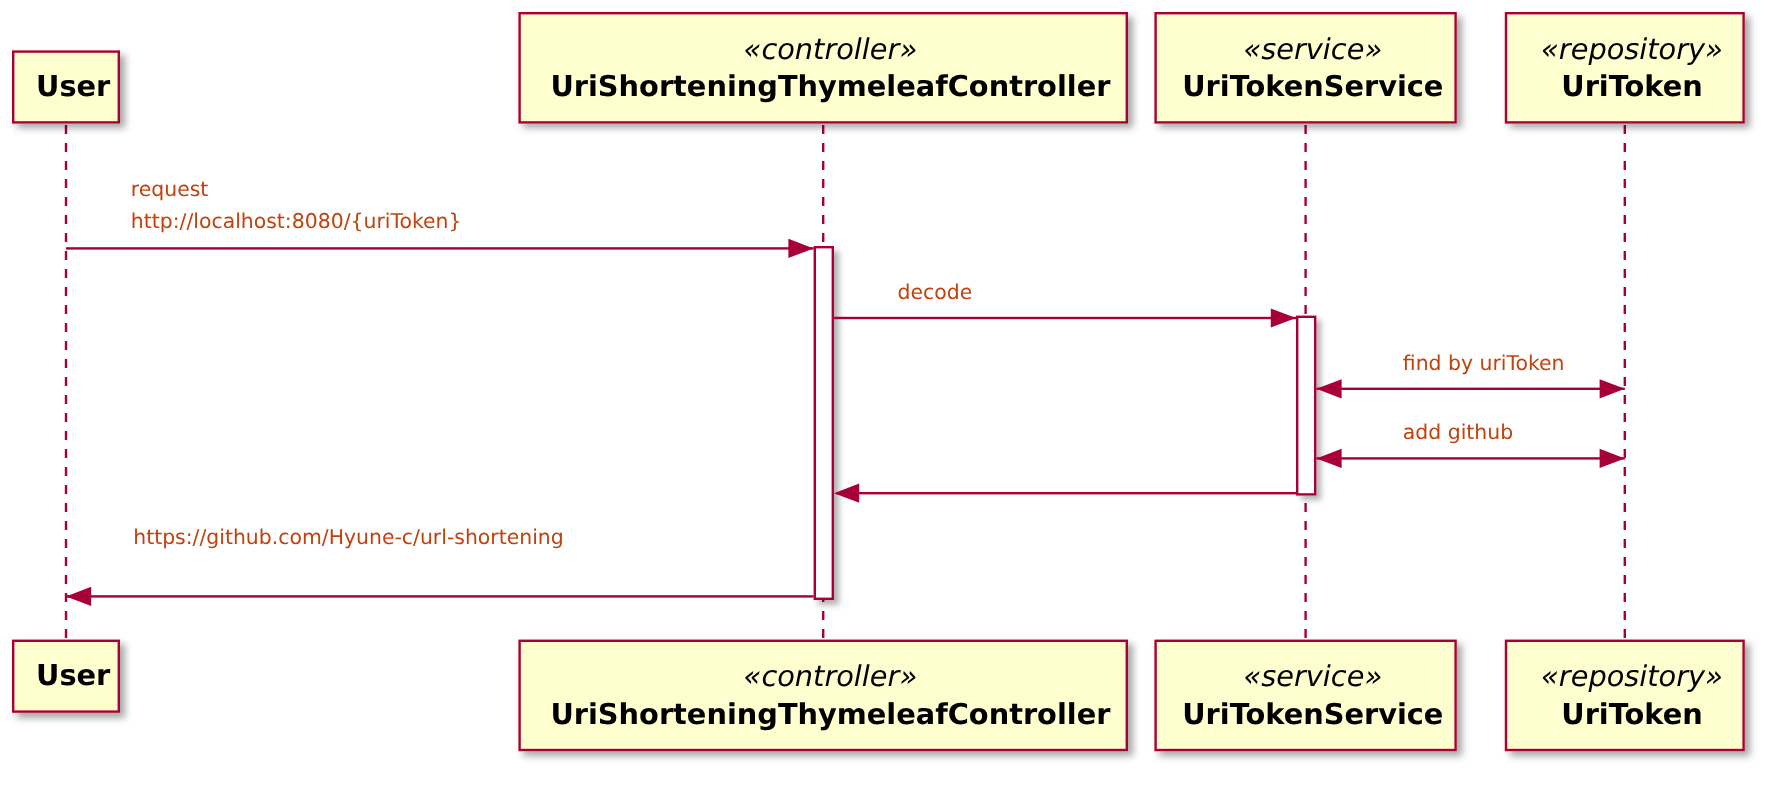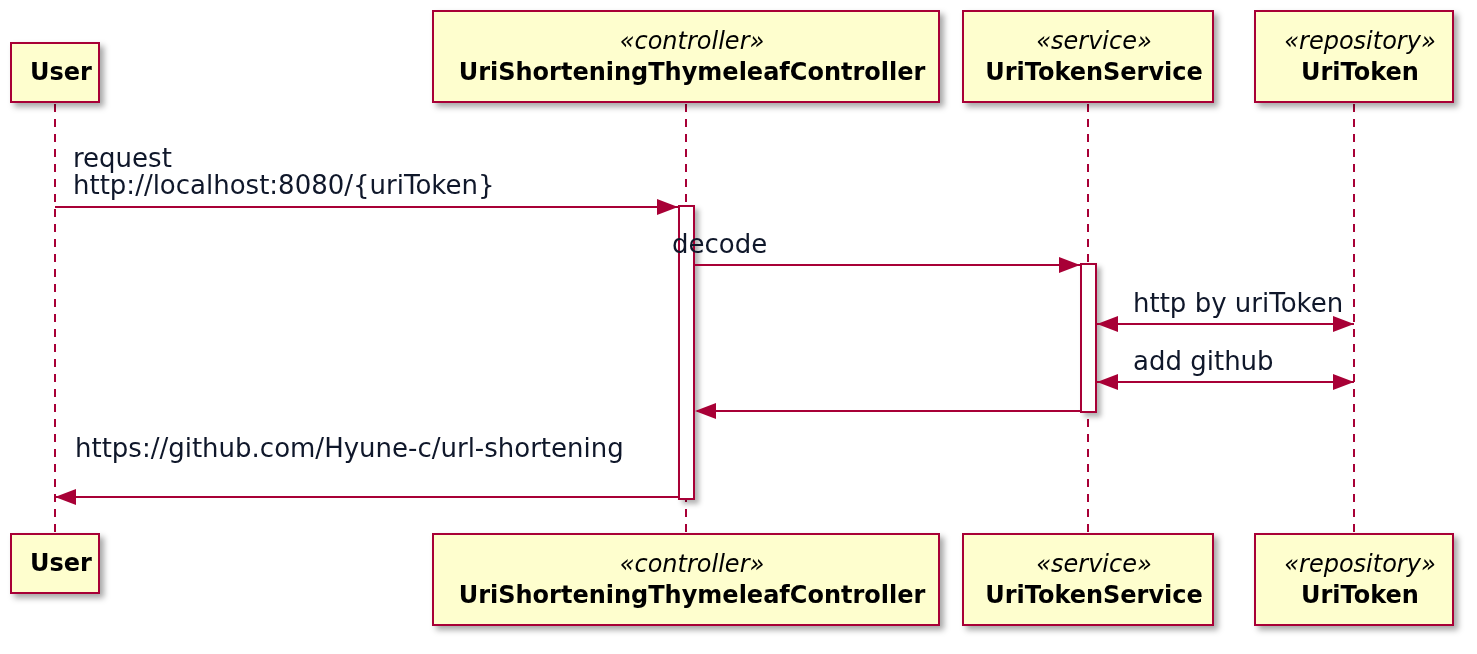--- a/index.html
+++ b/index.html
@@ -30,21 +30,21 @@
   .head-r {
     position:absolute; width:0; height:0;
     border-top:8px solid transparent; border-bottom:8px solid transparent;
     border-left:21px solid #A80036;
   }
   .head-l {
     position:absolute; width:0; height:0;
     border-top:8px solid transparent; border-bottom:8px solid transparent;
     border-right:21px solid #A80036;
   }
-  .mlabel { position:absolute; font-size:26px; line-height:27px; color:#0f172a; white-space:nowrap; }
+  .mlabel { position:absolute; font-size:17px; line-height:27px; color:#c2410c; white-space:nowrap;margin-left:36px; }
 </style>
 </head>
 <body>
 
 <div class="canvas">
 
   <div class="lifeline" style="left:54px"></div>
   <div class="lifeline" style="left:685px"></div>
   <div class="lifeline" style="left:1087px"></div>
   <div class="lifeline" style="left:1353px"></div>
@@ -68,28 +68,28 @@
   <div class="bar" style="left:678px;top:205px;height:295px"></div>
   <div class="bar" style="left:1080px;top:263px;height:150px"></div>
 
   <div class="mlabel" style="left:73px;top:145px">
     <div>request</div>
     <div>http://localhost:8080/{uriToken}</div>
   </div>
   <div class="mline" style="left:55px;top:206px;width:623px"></div>
   <div class="head-r" style="left:657px;top:199px"></div>
 
-  <div class="mlabel" style="left:672px;top:231px">
+  <div class="mlabel" style="left:712px;top:231px">
     <div>decode</div>
   </div>
   <div class="mline" style="left:695px;top:264px;width:385px"></div>
   <div class="head-r" style="left:1059px;top:257px"></div>
 
   <div class="mlabel" style="left:1133px;top:290px">
-    <div>http by uriToken</div>
+    <div>find by uriToken</div>
   </div>
   <div class="mline" style="left:1097px;top:323px;width:257px"></div>
   <div class="head-l" style="left:1097px;top:316px"></div>
   <div class="head-r" style="left:1333px;top:316px"></div>
 
   <div class="mlabel" style="left:1133px;top:348px">
     <div>add github</div>
   </div>
   <div class="mline" style="left:1097px;top:381px;width:257px"></div>
   <div class="head-l" style="left:1097px;top:374px"></div>

